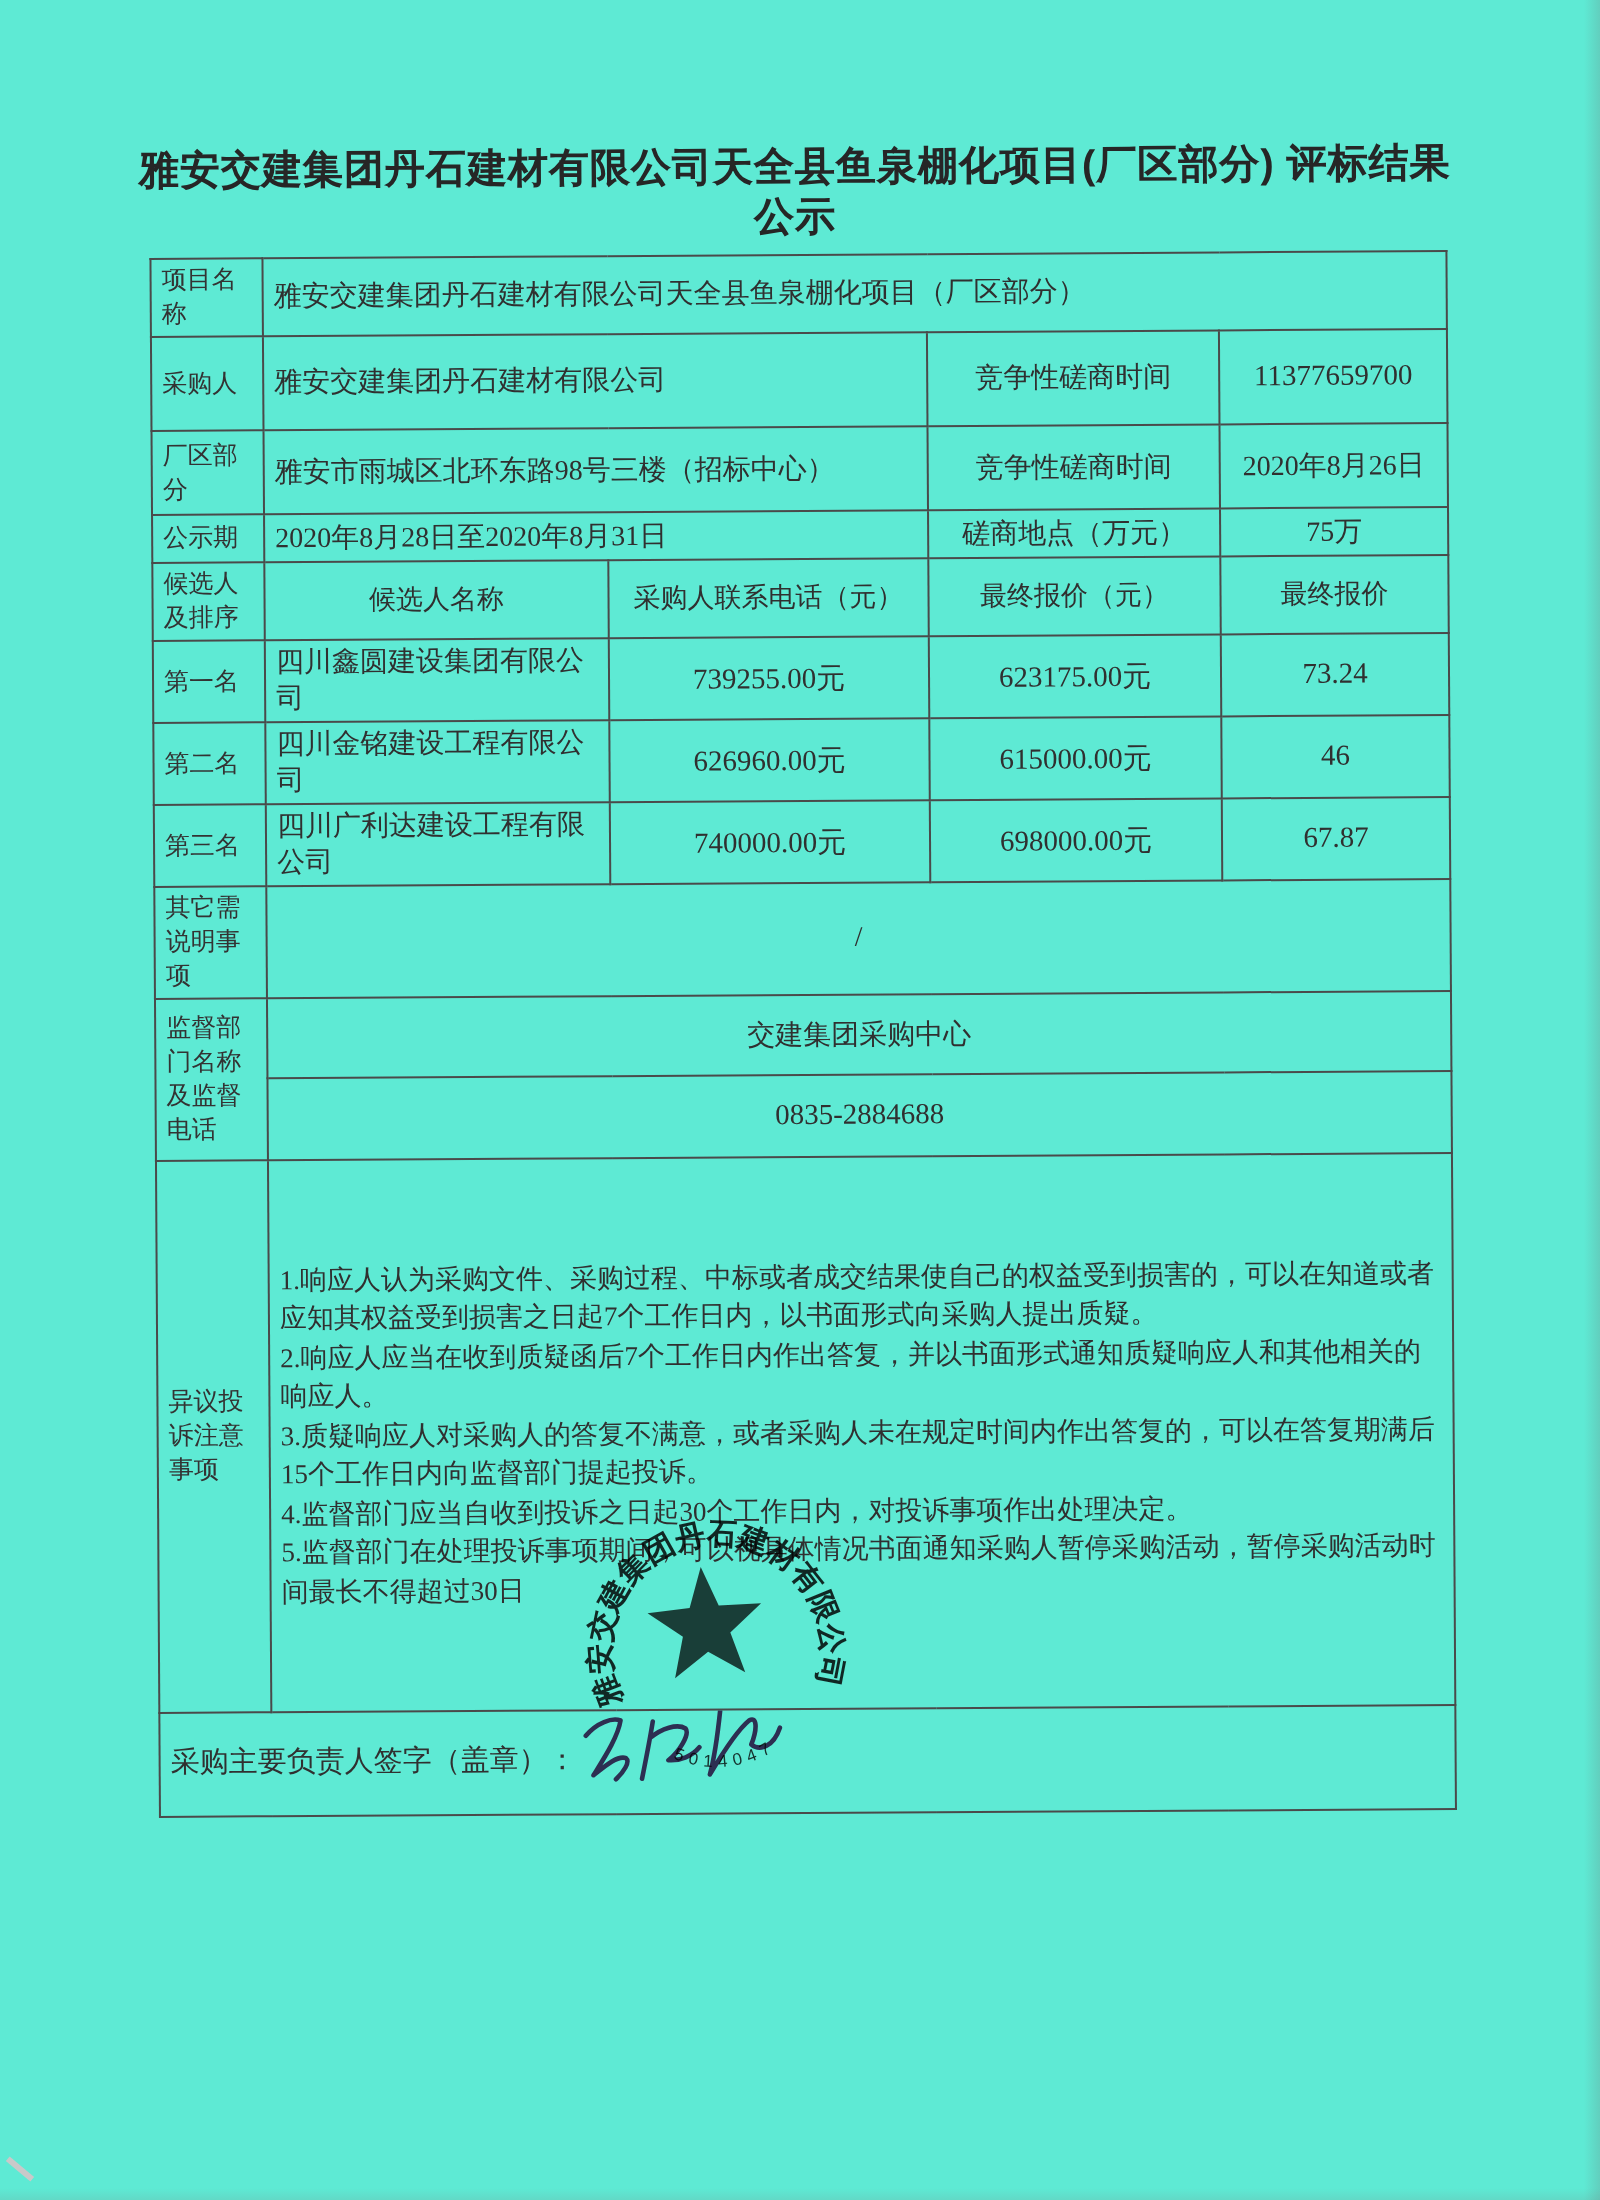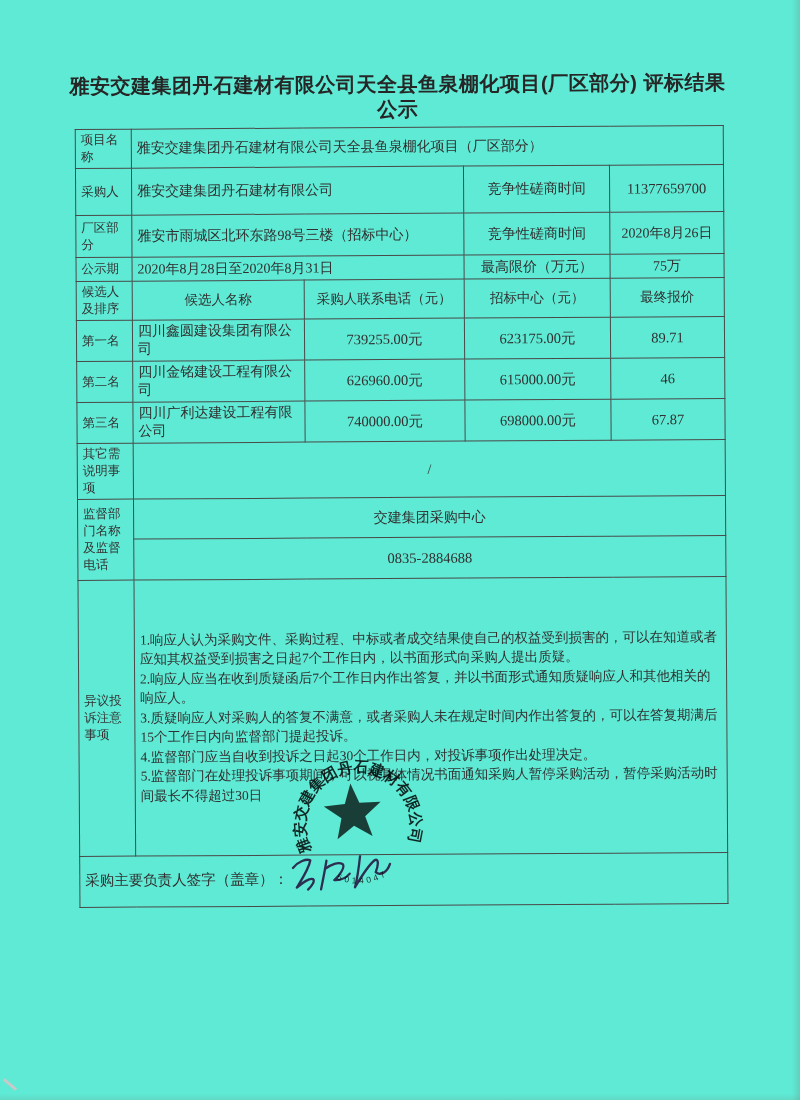--- a/index.html
+++ b/index.html
@@ -104,38 +104,38 @@
       <tr class="r-venue">
         <td class="lbl">厂区部分</td>
         <td class="left" colspan="2">雅安市雨城区北环东路98号三楼（招标中心）</td>
         <td class="ctr">竞争性磋商时间</td>
         <td class="ctr">2020年8月26日</td>
       </tr>
 
       <tr class="r-period">
         <td class="lbl">公示期</td>
         <td class="left" colspan="2">2020年8月28日至2020年8月31日</td>
-        <td class="ctr">最高限价（万元）</td>
+        <td class="ctr">磋商地点（万元）</td>
         <td class="ctr">75万</td>
       </tr>
 
       <tr class="r-chead">
         <td class="lbl">候选人及排序</td>
         <td class="ctr hdr-cell">候选人名称</td>
         <td class="ctr hdr-cell">采购人联系电话（元）</td>
-        <td class="ctr hdr-cell">招标中心（元）</td>
+        <td class="ctr hdr-cell">最终报价（元）</td>
         <td class="ctr hdr-cell">最终报价</td>
       </tr>
 
       <tr class="r-c1">
         <td class="lbl">第一名</td>
         <td class="left">四川鑫圆建设集团有限公司</td>
         <td class="num">739255.00元</td>
         <td class="num">623175.00元</td>
-        <td class="num">89.71</td>
+        <td class="num">73.24</td>
       </tr>
       <tr class="r-c2">
         <td class="lbl">第二名</td>
         <td class="left">四川金铭建设工程有限公司</td>
         <td class="num">626960.00元</td>
         <td class="num">615000.00元</td>
         <td class="num">46</td>
       </tr>
       <tr class="r-c3">
         <td class="lbl">第三名</td>

